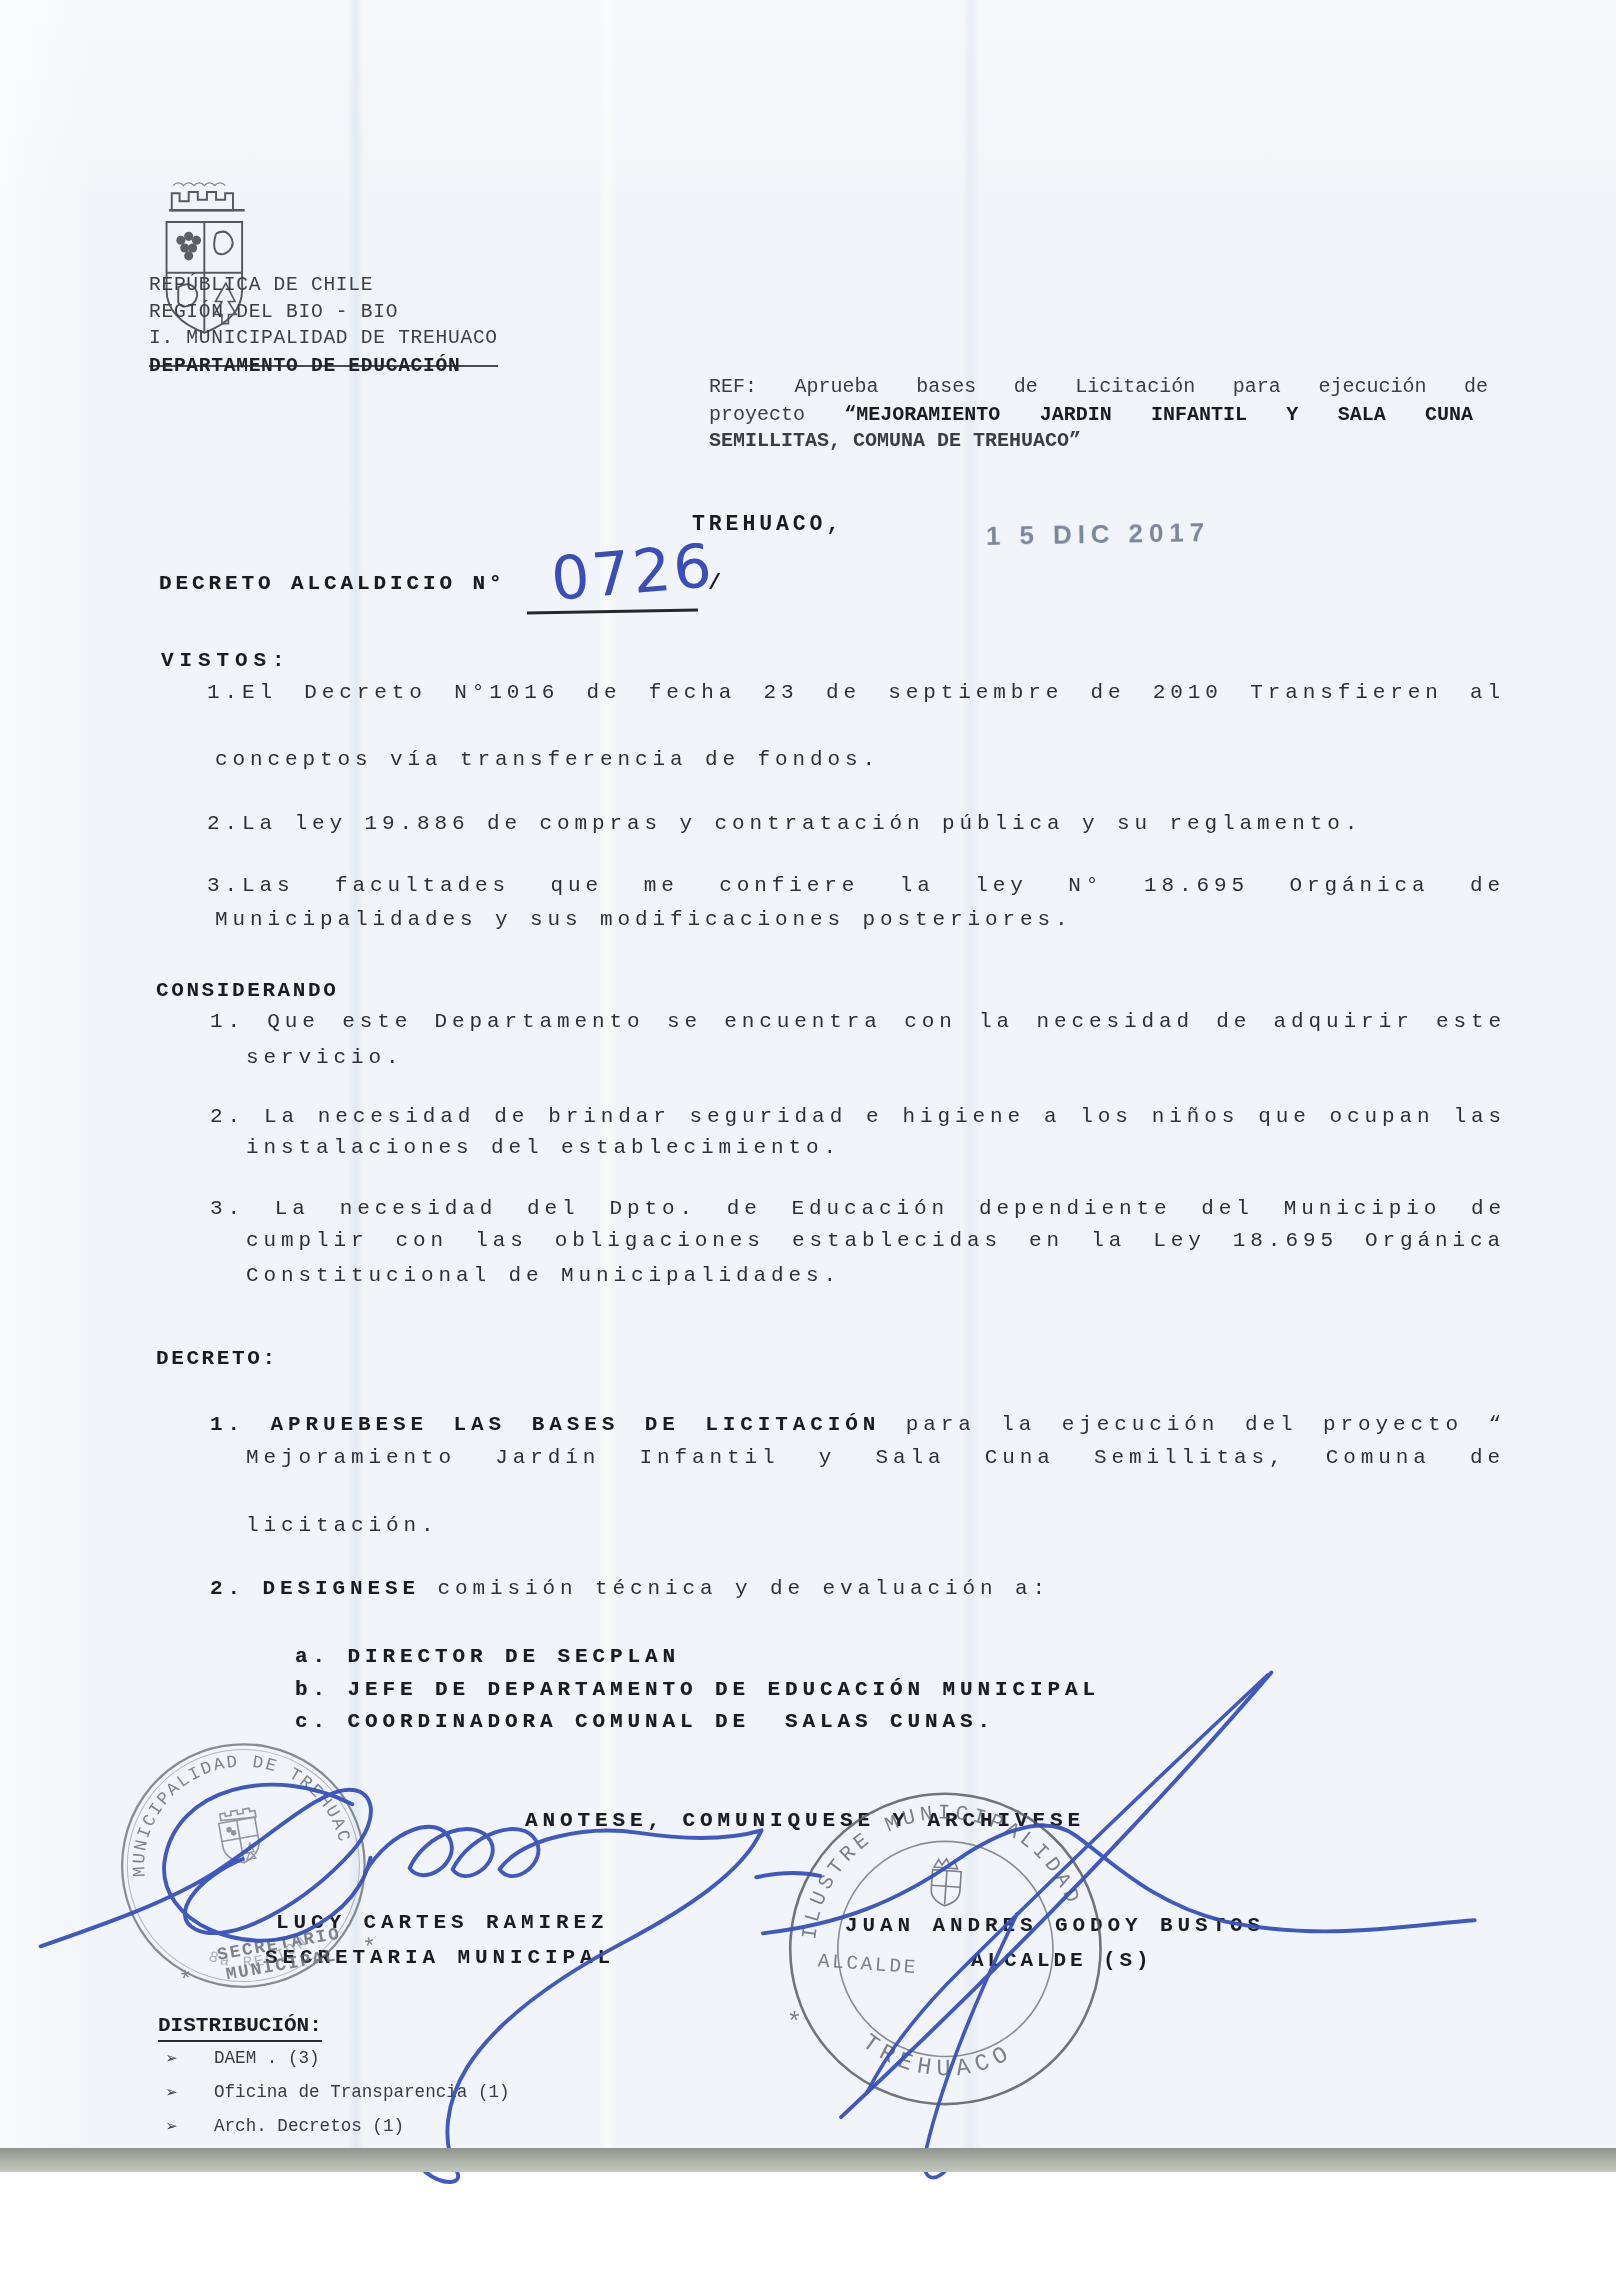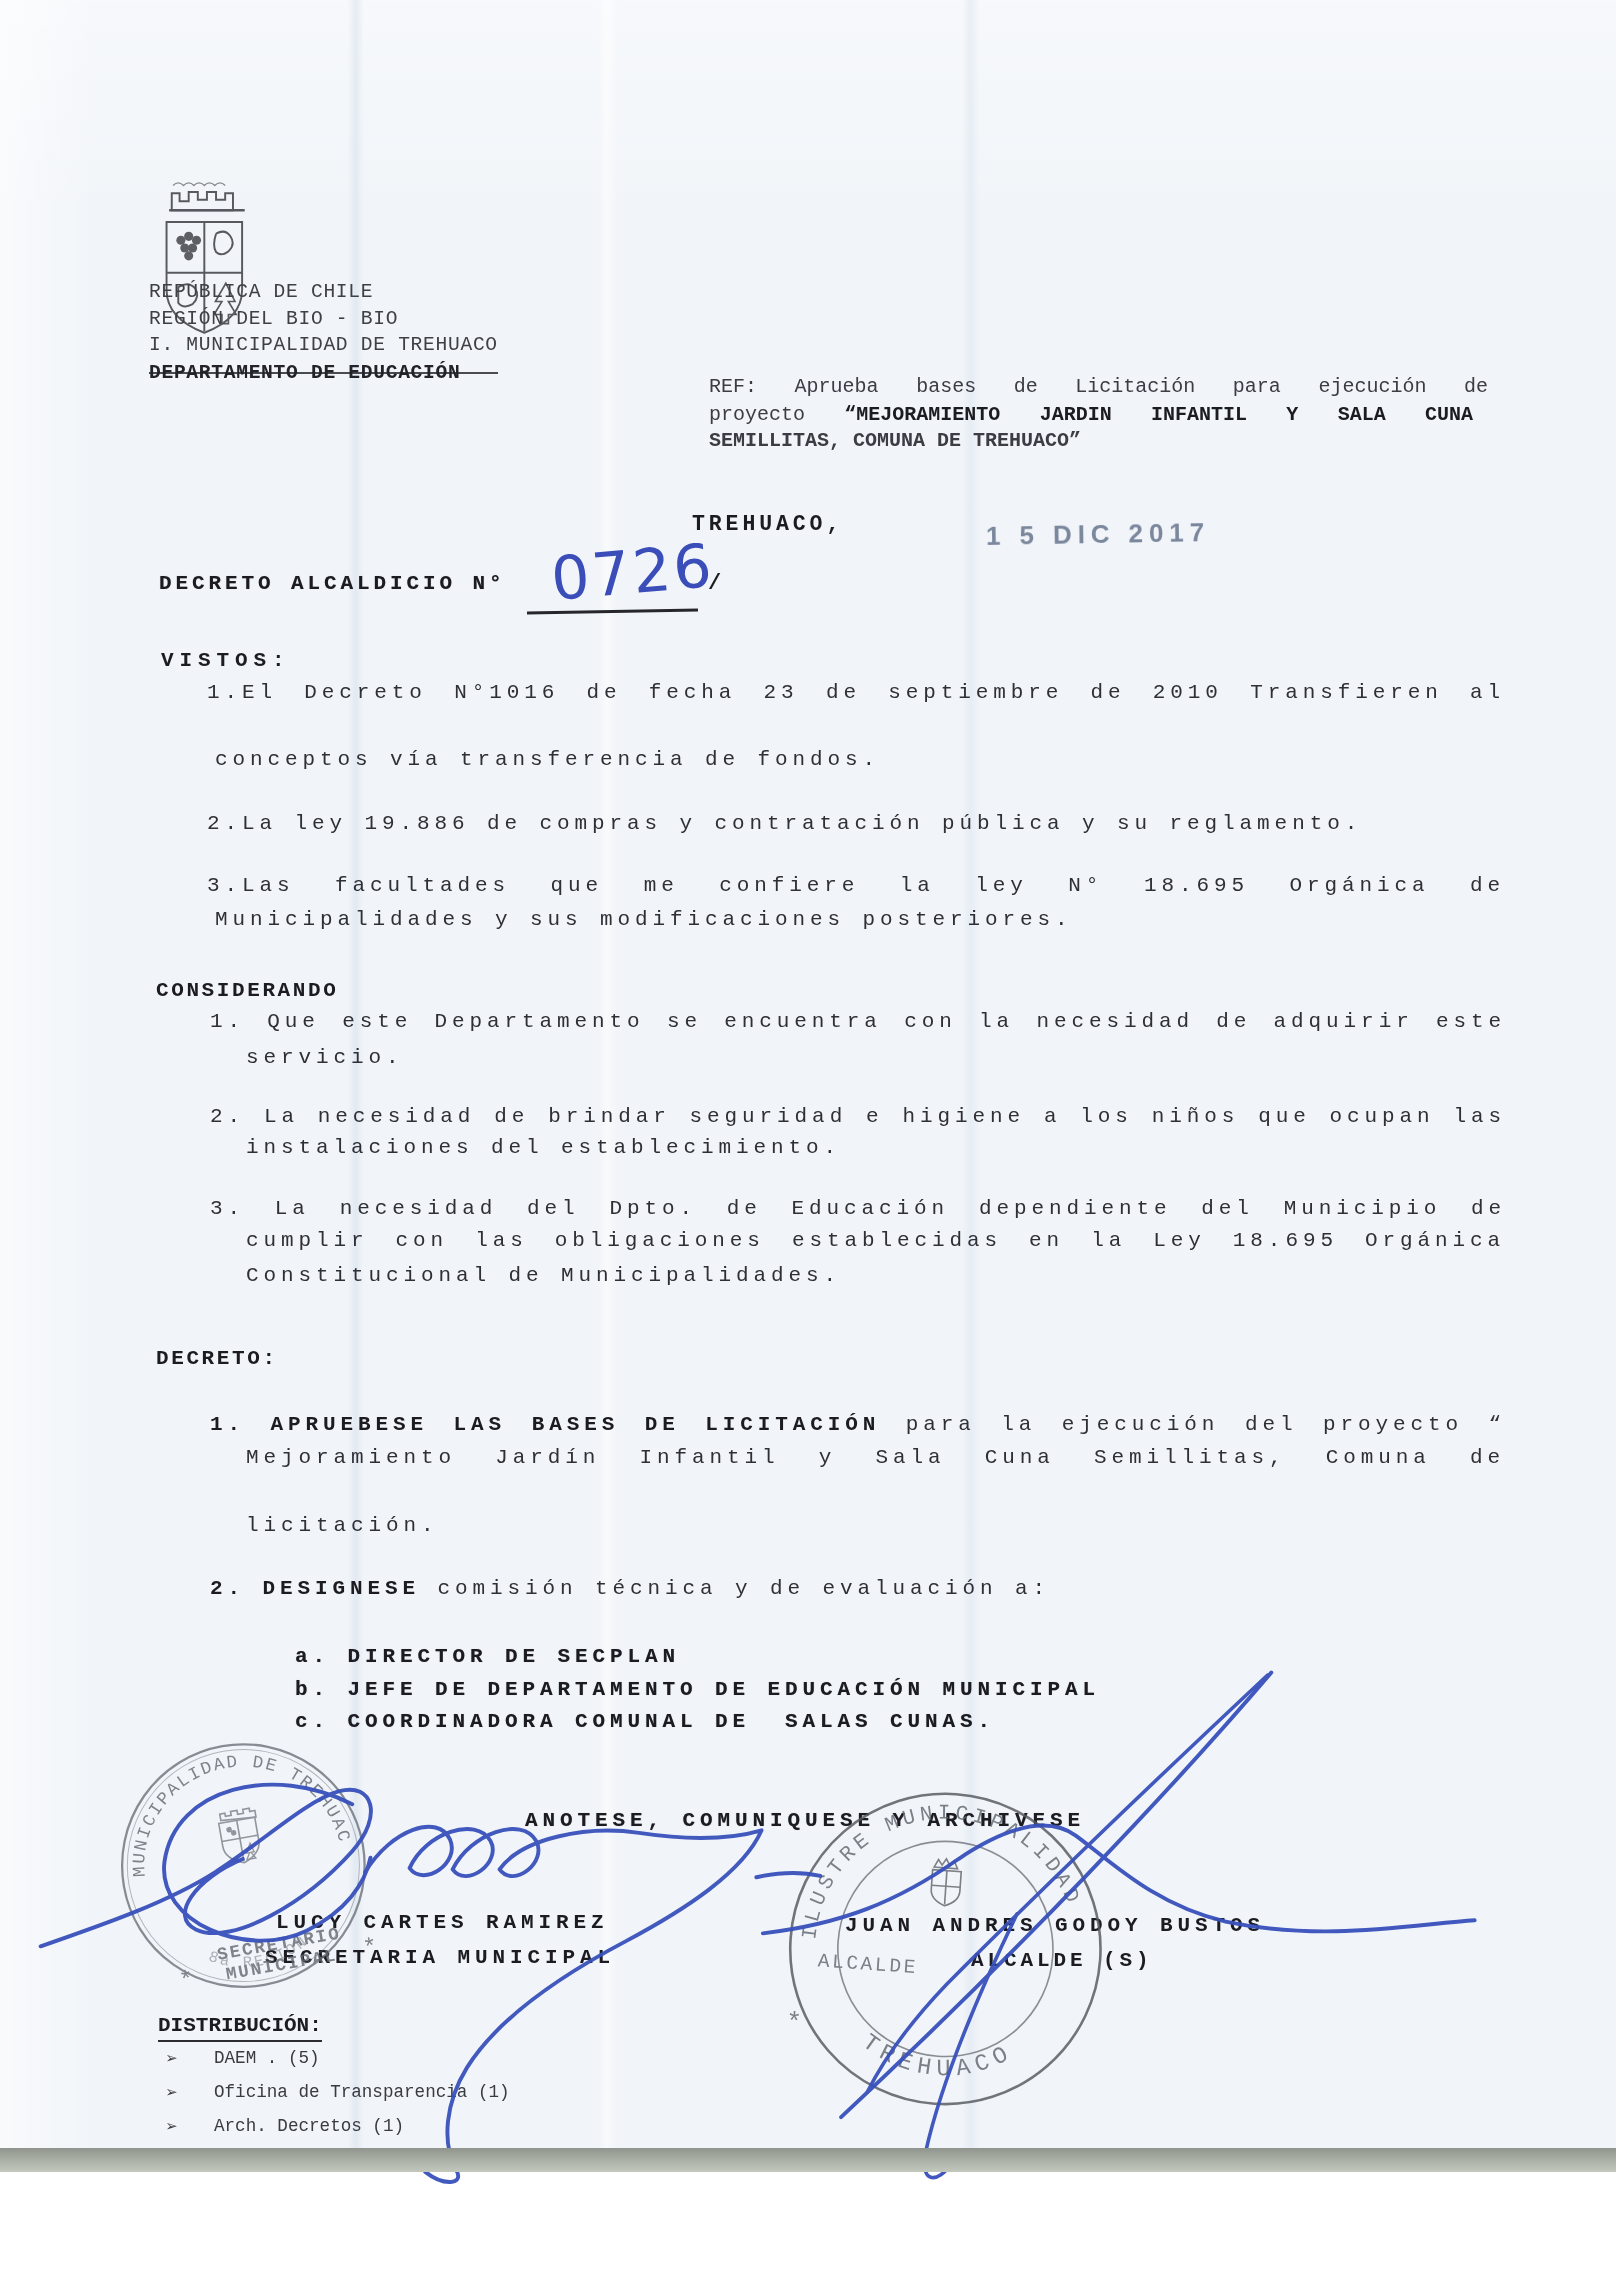--- a/index.html
+++ b/index.html
@@ -14,21 +14,21 @@
       linear-gradient(90deg, rgba(0,0,0,0) 59.5%, rgba(219,228,238,.5) 60%, rgba(0,0,0,0) 60.6%),
       linear-gradient(180deg, rgba(255,255,255,.4) 0%, rgba(255,255,255,0) 10%);}
   #scan-edge{position:absolute;left:0;top:2148px;width:1617px;height:23.5px;
     background:linear-gradient(180deg,#8f958d 0%,#a8aea4 45%,#c3c8bd 100%);}
   .line{position:absolute;white-space:pre;color:#2f2f36;font-size:21px;letter-spacing:4.9px;}
   .jline{position:absolute;color:#2f2f36;font-size:21px;letter-spacing:4.9px;
          text-align:justify;text-align-last:justify;}
   .b{font-weight:bold;color:#1b1b21;}
   .bold{font-weight:bold;color:#1b1b21;}
   .soft{text-shadow:0 0 0.7px rgba(47,47,54,.45);}
-  .hdr{position:absolute;white-space:pre;color:#3f4046;font-size:19.6px;letter-spacing:0.7px;margin-top:7px;}
+  .hdr{position:absolute;white-space:pre;color:#3f4046;font-size:19.6px;letter-spacing:0.7px;}
   .ref{font-size:20px;letter-spacing:0;color:#3c3c44;}
   .small{font-size:17.6px;letter-spacing:0;color:#3a3a41;}
   #hand-number{position:absolute;left:551px;top:537px;font-family:"DejaVu Sans",sans-serif;
      font-size:60px;color:#3a4db8;transform:rotate(-5deg);letter-spacing:2.6px;}
   #hand-underline{position:absolute;left:527px;top:610px;width:171px;height:3.3px;
      background:#26262b;transform:rotate(-1deg);}
   #date-stamp{position:absolute;left:986px;top:519px;font-family:"Liberation Sans",sans-serif;
      font-weight:bold;font-size:26px;letter-spacing:5.9px;color:rgba(106,119,143,.88);
      filter:blur(0.4px);transform:rotate(-1deg);white-space:pre;}
   #muni-underlined{border-bottom:2px solid #4a4a52;padding-bottom:16px;}
@@ -110,21 +110,21 @@
 
   <div class="line b soft" style="left:525px;top:1809px">ANOTESE, COMUNIQUESE Y ARCHIVESE</div>
 
   <div class="line b" style="left:276px;top:1911px">LUCY CARTES RAMIREZ</div>
   <div class="line b" style="left:265px;top:1946px">SECRETARIA MUNICIPAL</div>
   <div class="line b" style="left:845px;top:1914px">JUAN ANDRES GODOY BUSTOS</div>
   <div class="line b" style="left:971px;top:1949px;letter-spacing:3.9px">ALCALDE (S)</div>
 
   <div class="line b" id="dist-heading" style="left:158px;top:2014px;letter-spacing:0">DISTRIBUCIÓN:</div>
   <div class="line small" style="left:166px;top:2047px;font-size:19.6px">➢</div>
-  <div class="line small" style="left:214px;top:2048px">DAEM . (5)</div>
+  <div class="line small" style="left:214px;top:2048px">DAEM . (3)</div>
   <div class="line small" style="left:166px;top:2081px;font-size:19.6px">➢</div>
   <div class="line small" style="left:214px;top:2082px">Oficina de Transparencia (1)</div>
   <div class="line small" style="left:166px;top:2115px;font-size:19.6px">➢</div>
   <div class="line small" style="left:214px;top:2116px">Arch. Decretos (1)</div>
 
   <svg id="overlay" width="1617" height="2284" viewBox="0 0 2480 3504">
 
     <g transform="rotate(-10 373 2862)" opacity="0.8">
       <circle cx="373" cy="2862" r="186" fill="none" stroke="#6d727b" stroke-width="3.5"></circle>
       <circle cx="373" cy="2862" r="178" fill="none" stroke="#6d727b" stroke-width="1.5" opacity="0.6"></circle>

